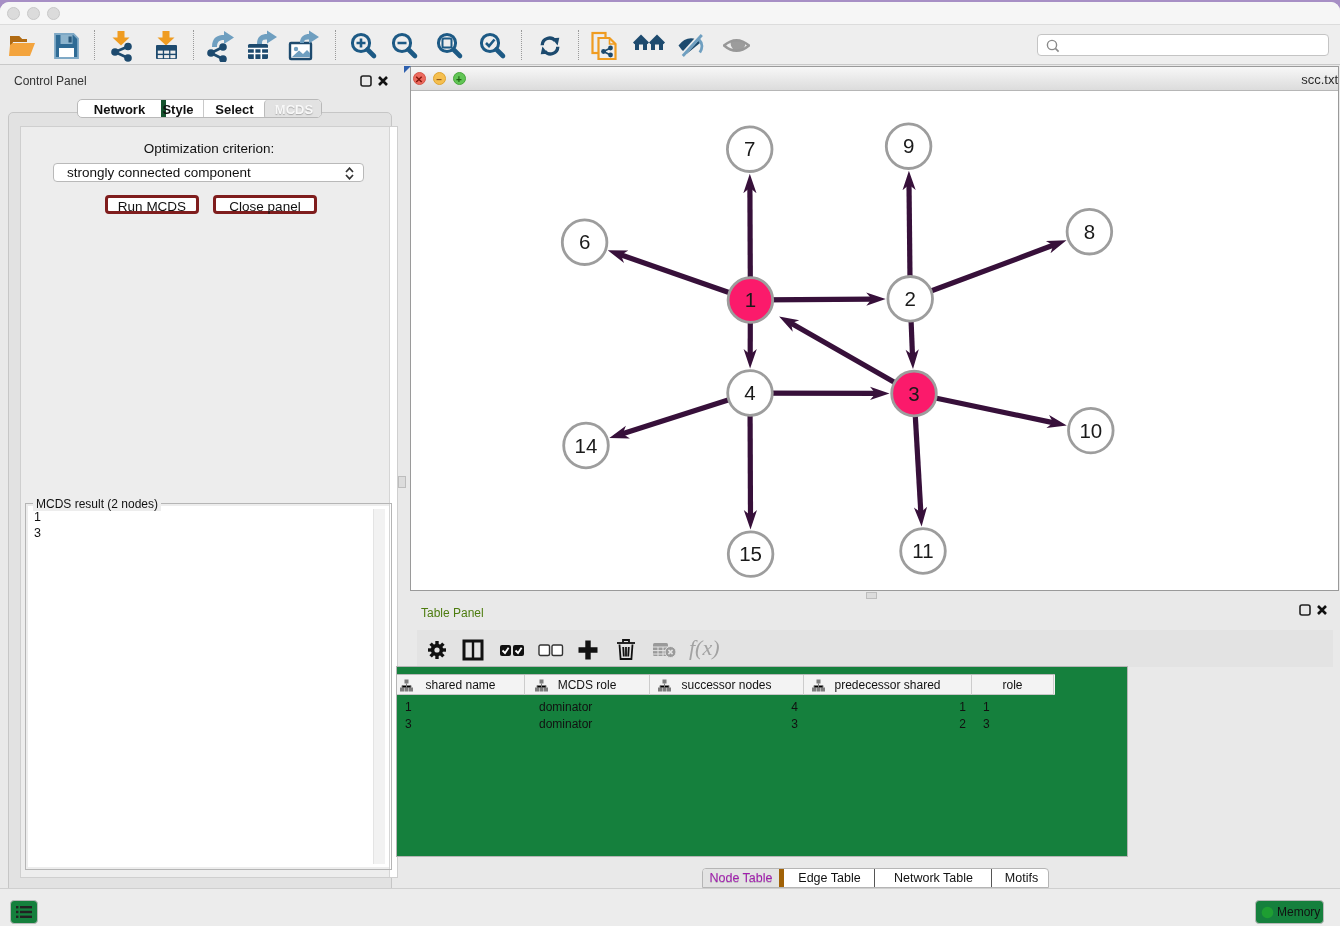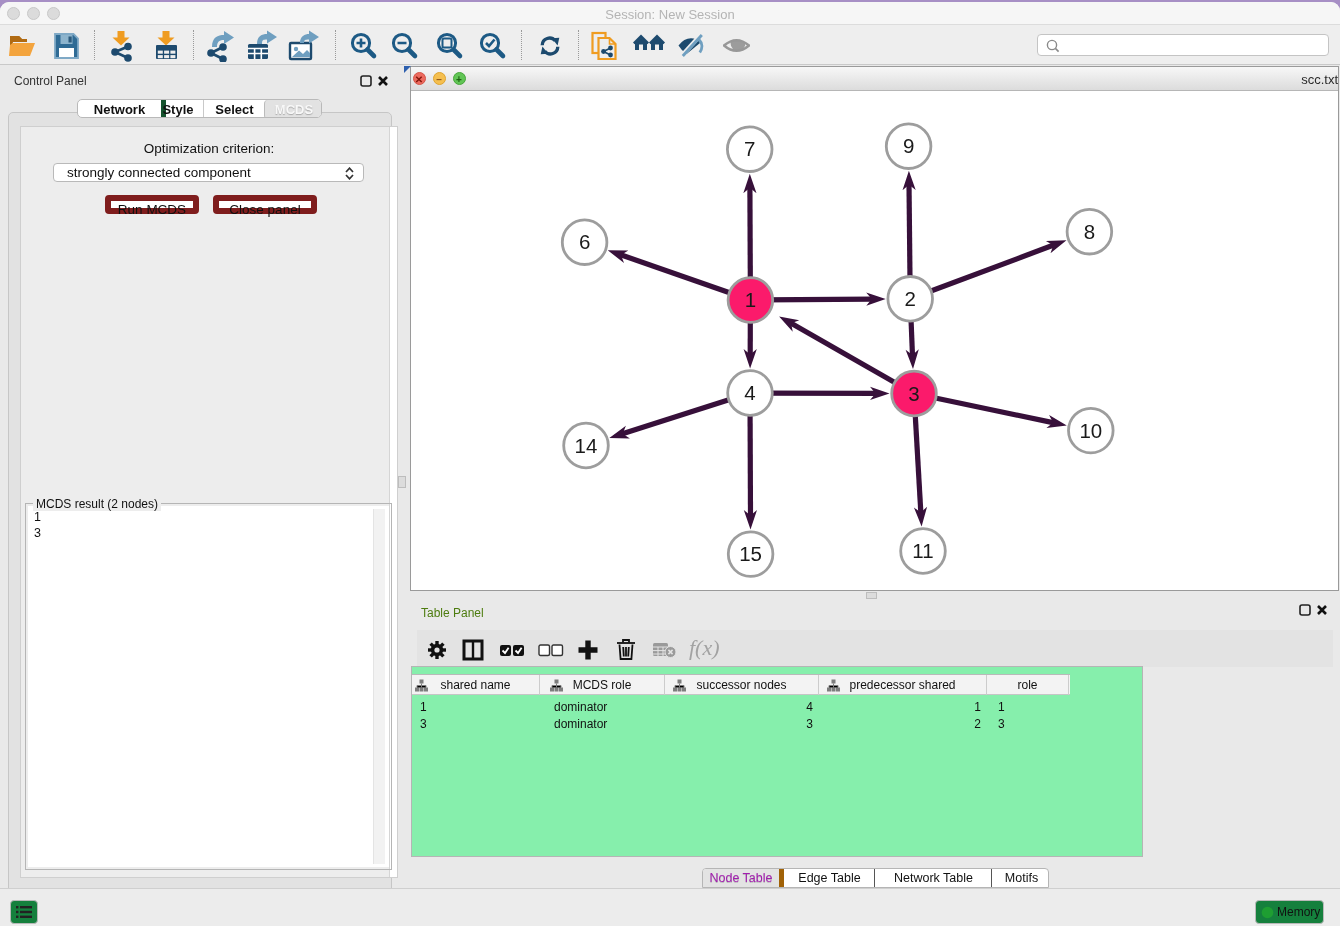--- a/index.html
+++ b/index.html
@@ -13,51 +13,50 @@
 #main{position:absolute;left:0;top:64px;width:1340px;height:822px;background:#e9e9e9}
 
 #cphead{position:absolute;left:14px;top:8px;font-size:12px;color:#333}
 .panebtn{position:absolute;font-size:12px;color:#222}
 #cptabs{position:absolute;left:0;top:33px;width:396px;height:20px;z-index:3}
 .tab2{position:absolute;top:0;height:19px;font-size:13px;font-weight:bold;text-align:center;line-height:19px;color:#111}
 #cpouter{position:absolute;left:8px;top:46px;width:384px;height:834px;background:#e2e2e2;border:1px solid #c6c6c6;border-radius:5px}
 #cpinner{position:absolute;left:11px;top:13px;width:378px;height:752px;background:#ededed;border:1px solid #cfcfcf}
 #optlabel{position:absolute;left:0;top:14px;width:100%;text-align:center;font-size:13.5px;color:#111}
 #combo{position:absolute;left:32px;top:36px;width:311px;height:19px;background:#fff;border:1px solid #b9b9b9;border-radius:4px;font-size:13.5px;color:#111;line-height:17px;padding-left:13px}
-.btn{position:absolute;top:68px;height:19px;background:#fff;border:6px solid #7f1d1d;border-radius:4px;font-size:13.5px;color:#111;text-align:center;line-height:17px}
+.btn{position:absolute;top:68px;height:19px;background:#fff;border:3px solid #7f1d1d;border-radius:4px;font-size:13.5px;color:#111;text-align:center;line-height:17px}
 #fieldset{position:absolute;left:4px;top:376px;width:367px;height:367px;border:1px solid #b5b5b5}
 #fslabel{position:absolute;left:7px;top:-7px;background:#ededed;font-size:12px;color:#111;padding:0 3px}
 #fstext{position:absolute;left:2px;top:2px;right:2px;bottom:2px;background:#fff;font-size:12.5px;color:#111;line-height:16px;padding:3px 0 0 6px}
 #fsscroll{position:absolute;right:4px;top:3px;width:12px;bottom:3px;background:#f2f2f2;border-left:1px solid #e4e4e4}
 
 #netwin{position:absolute;left:410px;top:0;width:929px;height:525px;border:1px solid #9a9a9a;background:#fff}
 #nettitle{position:absolute;left:0;top:0;width:100%;height:24px;background:linear-gradient(#f7f7f7,#dcdcdc);border-bottom:1px solid #b6b6b6}
 .mac{position:absolute;top:5px;width:13px;height:13px;border-radius:50%;font-size:10px;font-weight:bold;text-align:center;line-height:13px}
 #netname{position:absolute;top:5px;width:100%;text-align:right;font-size:13px;color:#2a2a2a}
 #graph{position:absolute;left:0;top:25px}
 
 #tphead{position:absolute;left:421px;top:540px;font-size:12px;color:#4d7c0f}
 #tptool{position:absolute;left:417px;top:564px;width:916px;height:37px;background:#e3e3e3}
-#tbl{position:absolute;left:411px;top:600px;width:732px;height:191px;background:#86efac;border:1px solid #b5b5b5}
+#tbl{position:absolute;left:396px;top:600px;width:732px;height:191px;background:#15803d;border:1px solid #b5b5b5}
 #thdr{position:absolute;left:0;top:7px;height:21px;width:658px;background:#f3f3f3;border-top:1px solid #b9b9b9;border-bottom:1px solid #c6c6c6}
 .th{position:absolute;top:0;height:20px;border-right:1px solid #ccc;font-size:12px;color:#111;text-align:center;line-height:20px}
 .td{position:absolute;font-size:12px;color:#111;height:17px;line-height:17px}
 #bottabs{position:absolute;left:0;top:802px;width:1340px;height:20px}
 #statusbar{position:absolute;left:0;top:886px;width:1340px;height:40px;background:#ececec;border-top:1px solid #cfcfcf}
 .sbtn{position:absolute;top:11px;height:24px;background:#15803d;border:1px solid #b9b9b9;border-radius:4px}
 svg{display:block}
 .oc{position:absolute;top:4px}
 .ti{position:absolute;top:5px}
 </style></head><body>
 <div id="win">
  <div id="titlebar">
   <div class="tl" style="left:7px"></div>
       <div class="tl" style="left:27px"></div>
       <div class="tl" style="left:47px"></div>
-  <div id="wtitle">Session: New Session</div>
  </div>
  <div id="toolbar">
   <svg class="ti" style="left:6px" width="32" height="32" viewBox="0 0 32 32">
         <path d="M4 6 L13 6 L16 9 L21 9 L21 12 L7 12 Z" fill="#b06a12"></path>
         <path d="M4 6 L4 24 L7 12 L21 12 L21 9 L16 9 L13 6 Z" fill="#b06a12"></path>
         <path d="M7 13 L29 13 L24 26 L3 26 L4 15 Z" fill="#f3a43e"></path>
       </svg>
   <svg class="ti" style="left:50px" width="32" height="32" viewBox="0 0 32 32">
         <path d="M5 4 H23.5 L28 8.5 V28 H5 Z" fill="#2f6b95" stroke="#7fa9c6" stroke-width="1.8"></path>
         <rect x="10.5" y="5" width="12" height="9" fill="#8db4cd"></rect>

